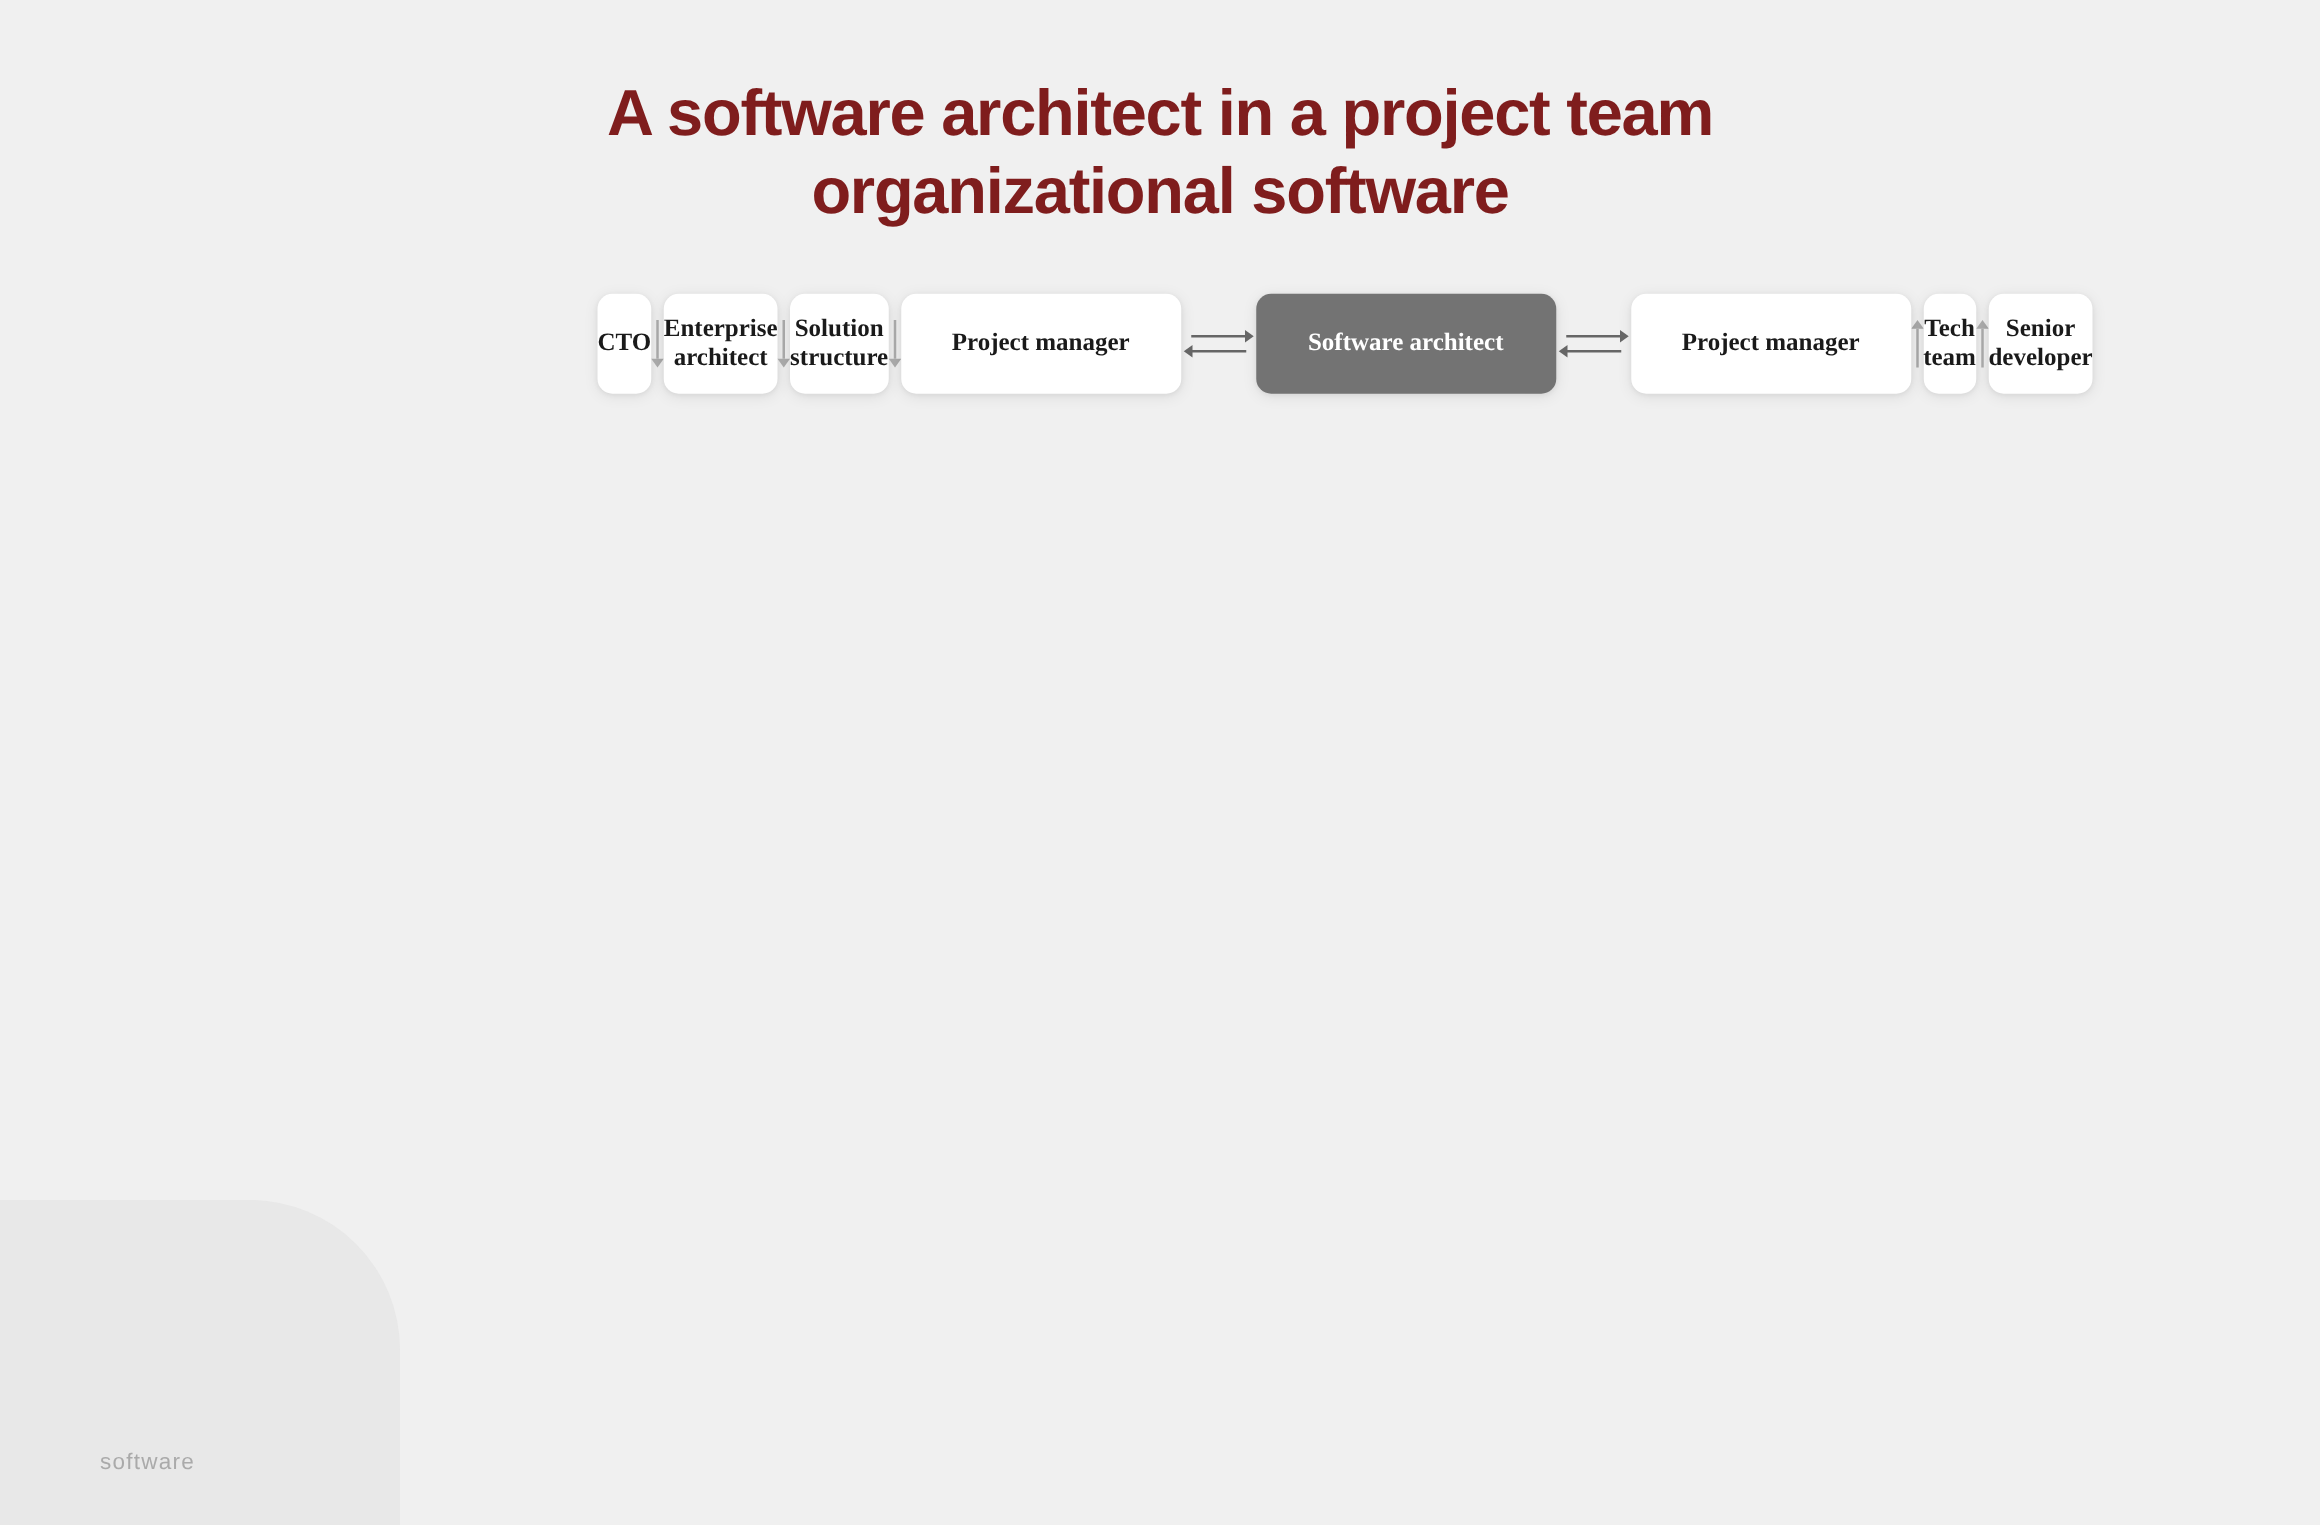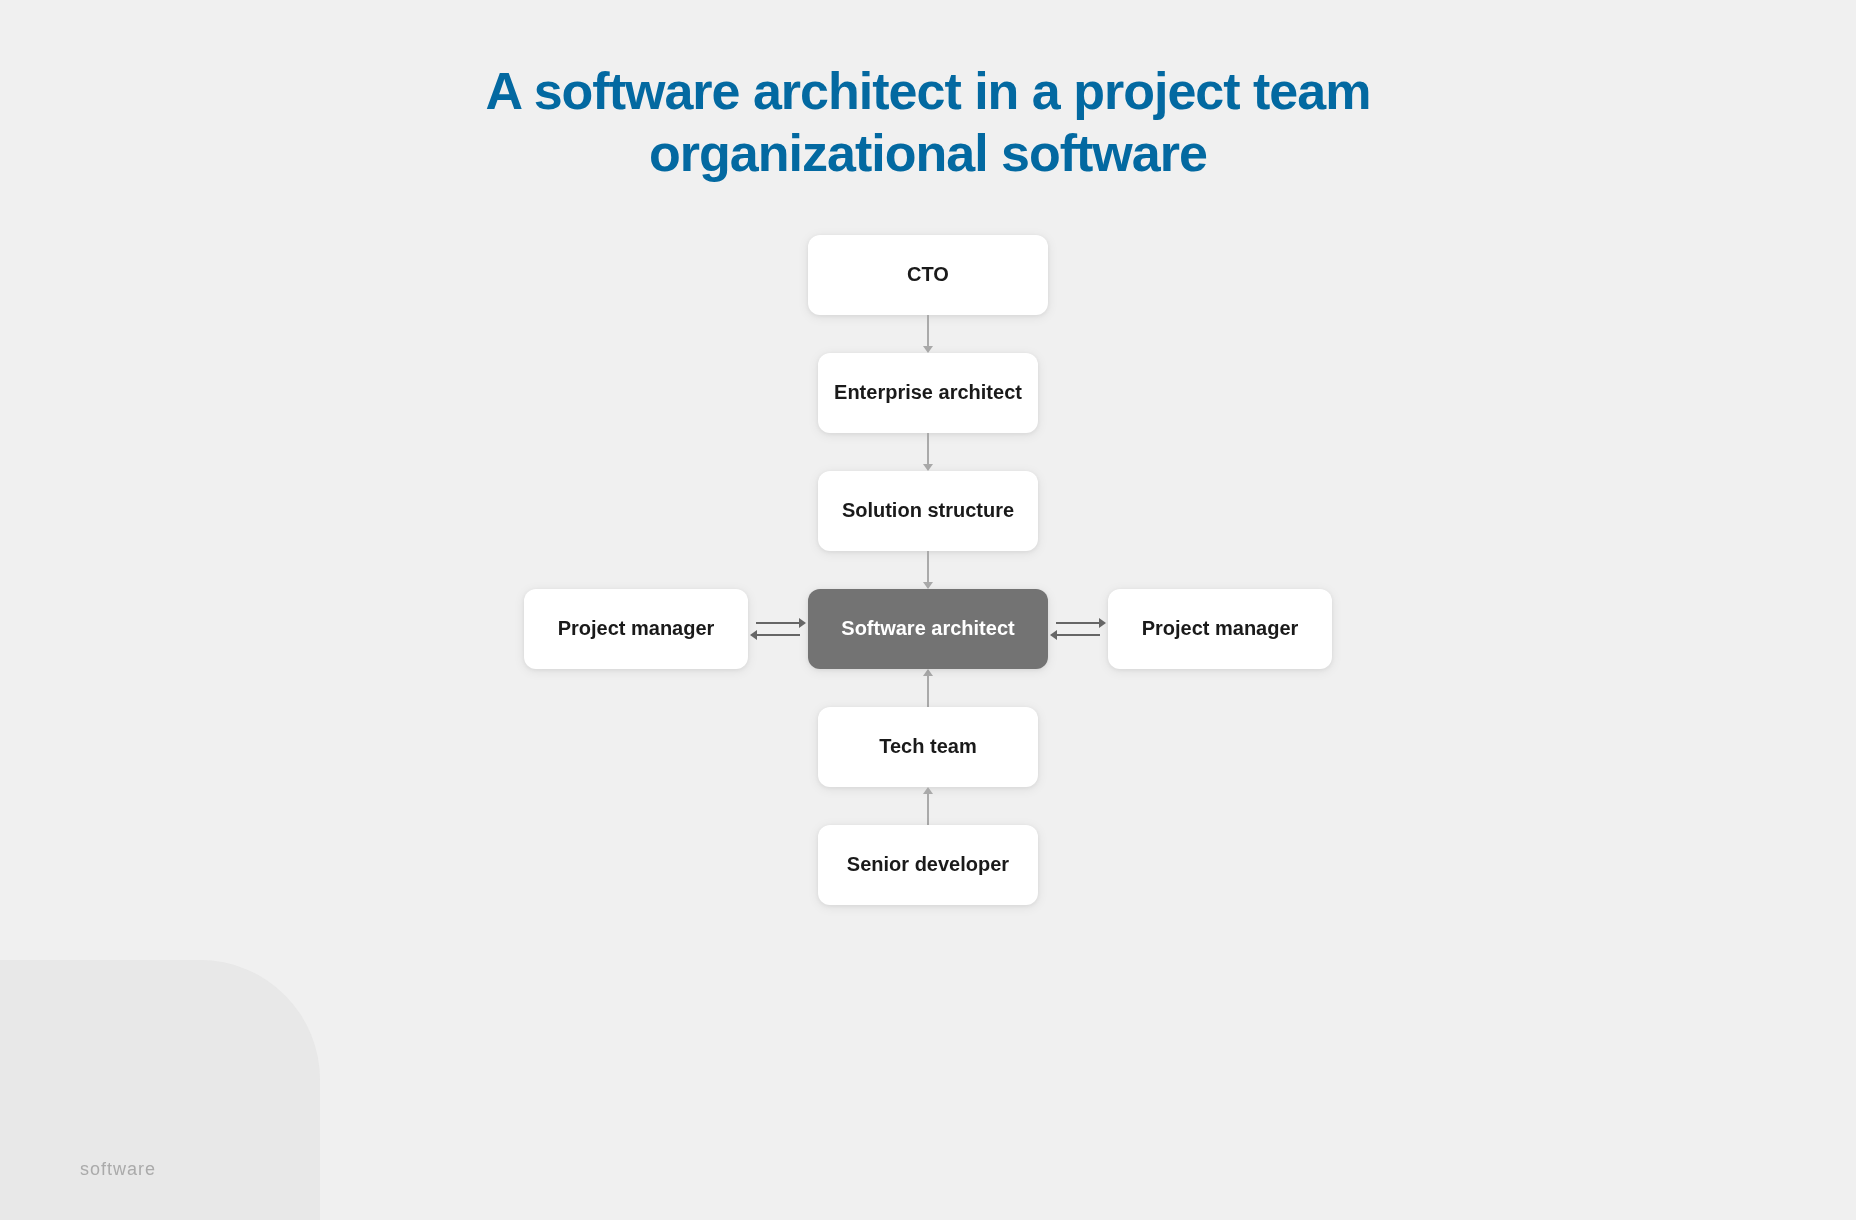--- a/index.html
+++ b/index.html
@@ -34,35 +34,36 @@
       display: flex;
       flex-direction: column;
       align-items: center;
       padding-top: 60px;
       position: relative;
     }
 
     .title {
       font-size: 52px;
       font-weight: 800;
-      color: #0369a1;
+      color: #7f1d1d;
       text-align: center;
       line-height: 1.2;
       max-width: 900px;
       margin-bottom: 50px;
       letter-spacing: -1px;
     }
 
     .diagram {
       position: relative;
       width: 900px;
       display: flex;
-      flex-direction: column;
-      align-items: center;
-      gap: 0;
+      flex-direction: row;
+      align-items: center;
+      gap: 0;
+      font-family: Liberation Serif, serif;
     }
 
     .node-box {
       background: #ffffff;
       border-radius: 12px;
       box-shadow: 0 2px 12px rgba(0,0,0,0.08), 0 1px 4px rgba(0,0,0,0.06);
       display: flex;
       align-items: center;
       justify-content: center;
       font-size: 20px;

